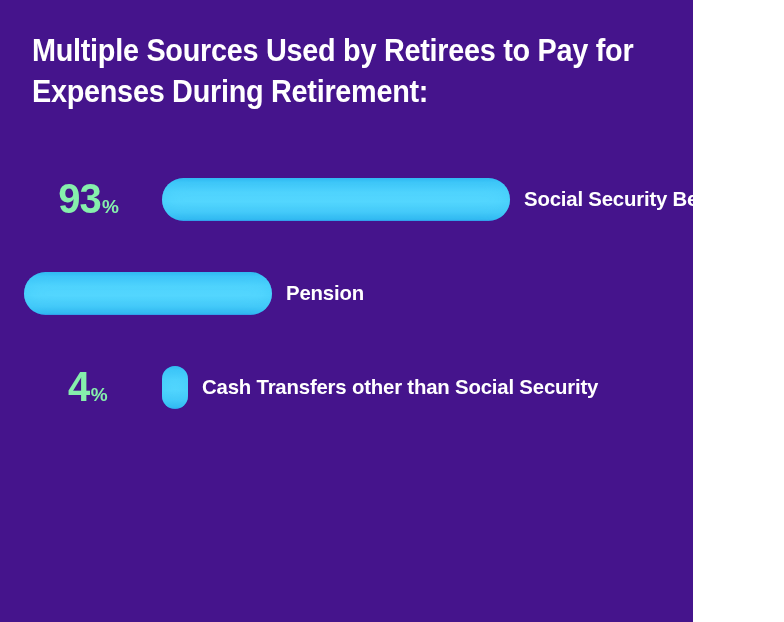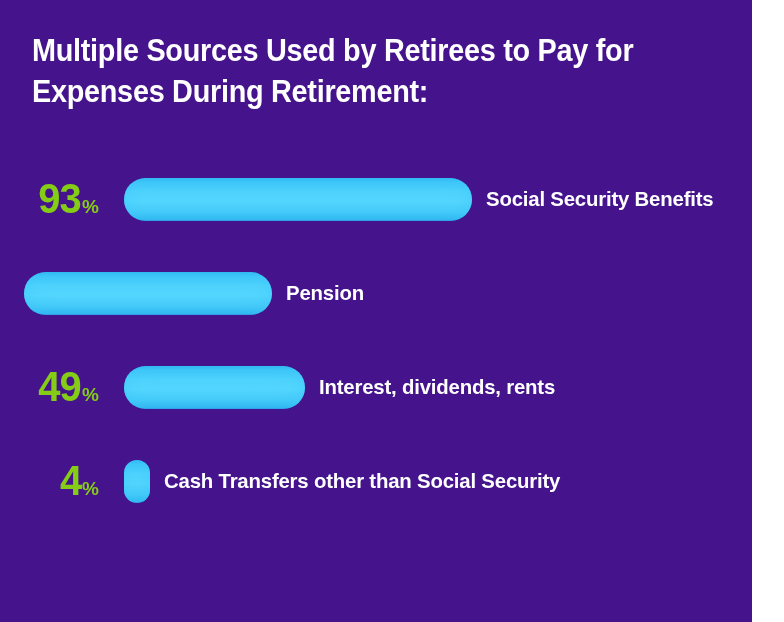--- a/index.html
+++ b/index.html
@@ -7,21 +7,21 @@
     padding: 0;
   }
   body {
     width: 784px;
     height: 622px;
     overflow: hidden;
     font-family: "Liberation Sans", "DejaVu Sans", sans-serif;
   }
   #infographic {
     position: relative;
-    width: 752px;
+    width: 693px;
     height: 622px;
     background: #45148C;
     box-sizing: border-box;
   }
   #chart-title {
     position: absolute;
     left: 32px;
     top: 30px;
     width: 710px;
     color: #FFFFFF;
@@ -42,26 +42,27 @@
   }
   .bar-row {
     position: relative;
     height: 94px;
     display: flex;
     align-items: center;
   }
   .value-cell {
     width: 100px;
     flex: 0 0 100px;
-    text-align: right;
-    color: #84cc16;
+    text-align: center;
+    color: #86efac;
     line-height: 1;
     white-space: nowrap;
     padding-right: 1px;
     box-sizing: border-box;
+    margin-left: 38px;
   }
   .value-number {
     font-size: 42px;
     font-weight: bold;
     letter-spacing: -1px;
     transform: scaleX(0.95);
     display: inline-block;
     transform-origin: right bottom;
   }
   .value-percent {
@@ -120,29 +121,20 @@
       <div class="bar-label">Social Security Benefits</div>
     </div>
 
     <div class="bar-row">
       <div class="bar-cell">
         <div class="bar" style="width:248px"></div>
       </div>
       <div class="bar-label">Pension</div>
     </div>
 
-    <div class="bar-row">
-      <div class="value-cell">
-        <span class="value-number">49</span><span class="value-percent">%</span>
-      </div>
-      <div class="bar-cell">
-        <div class="bar" style="width:181px"></div>
-      </div>
-      <div class="bar-label">Interest, dividends, rents</div>
-    </div>
 
 
     <div class="bar-row">
       <div class="value-cell">
         <span class="value-number">4</span><span class="value-percent">%</span>
       </div>
       <div class="bar-cell">
         <div class="bar" style="width:26px"></div>
       </div>
       <div class="bar-label">Cash Transfers other than Social Security</div>

